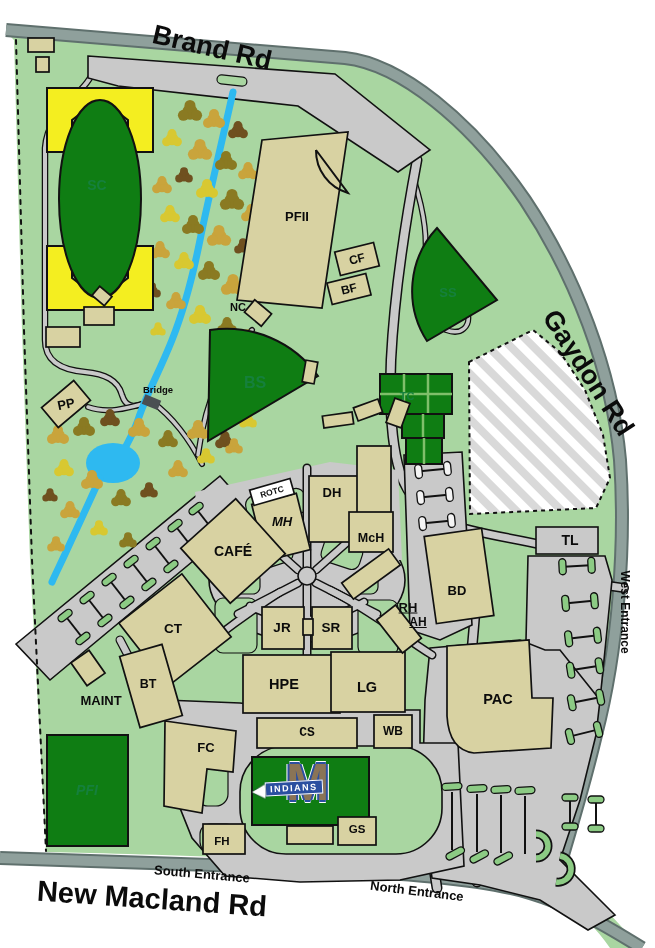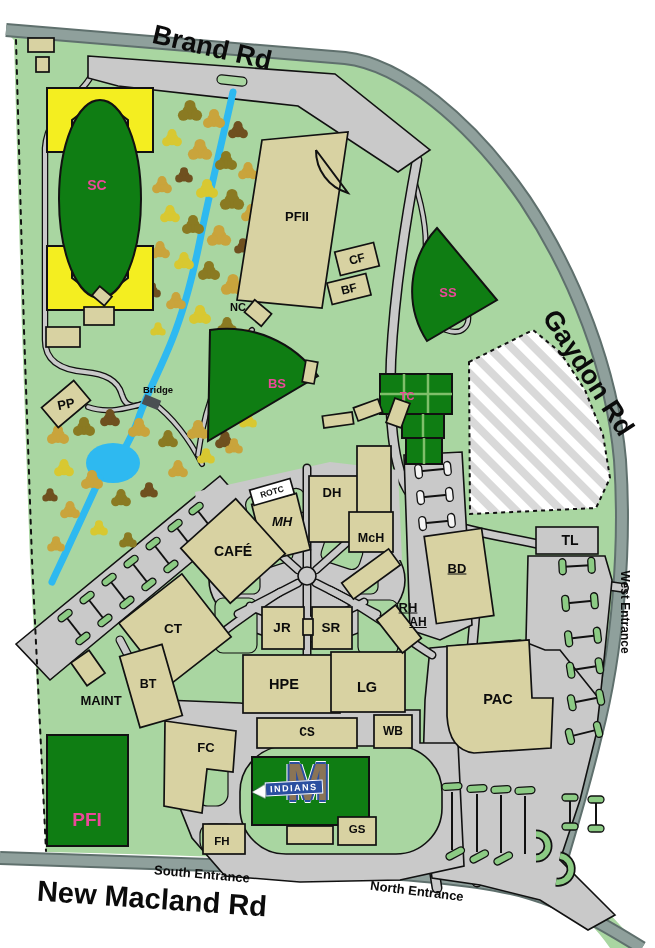--- a/index.html
+++ b/index.html
@@ -1,21 +1,21 @@
 <!DOCTYPE html>
 <html><head>
 <meta charset="utf-8">
 <style>
   html,body{margin:0;padding:0;background:#fff;}
   #map{position:relative;width:655px;height:948px;background:#fff;overflow:hidden;
        font-family:"Liberation Sans",sans-serif;}
   #map svg{position:absolute;left:0;top:0;}
   .lbl{position:absolute;transform:translate(-50%,-50%);font-weight:bold;color:#0b0b0b;
        white-space:nowrap;line-height:1;pointer-events:none;}
-  .lbl.w{color:#ec4899;}
+  .lbl.w{color:#15803d;}
   .logo{position:absolute;left:308px;top:789px;width:0;height:0;}
   .logo-m{position:absolute;left:-22px;top:-33px;font-size:52px;font-weight:bold;
           color:#8a7456;line-height:1;
           text-shadow:-2px 0 #2b4fa0,2px 0 #2b4fa0,0 -2px #2b4fa0,0 2px #2b4fa0,
                       -3px 0 #fff,3px 0 #fff,0 -3px #fff,0 3px #fff;}
   .logo-banner{position:absolute;left:-43px;top:-8px;background:#2b4fa0;border:1px solid #fff;
           color:#fff;font-size:9px;font-weight:bold;letter-spacing:1.5px;padding:1px 4px;
           transform:rotate(-3deg);white-space:nowrap;}
   .logo-spear{position:absolute;left:-14px;top:1px;width:0;height:0;
           border-top:7px solid transparent;border-bottom:7px solid transparent;
@@ -323,40 +323,40 @@
     <div class="lbl" style="left: 152px; top: 899px; font-size: 29px; transform: translate(-50%, -50%) rotate(4deg);">New Macland Rd</div>
     <div class="lbl" style="left: 202px; top: 874px; font-size: 13px; transform: translate(-50%, -50%) rotate(5deg);">South Entrance</div>
     <div class="lbl" style="left: 417px; top: 891px; font-size: 13px; transform: translate(-50%, -50%) rotate(7deg);">North Entrance</div>
     <div class="lbl" style="left: 625px; top: 612px; font-size: 12px; transform: translate(-50%, -50%) rotate(90deg);">West Entrance</div>
     <div class="lbl w" style="left: 97px; top: 185px; font-size: 14px; transform: translate(-50%, -50%) rotate(0deg);">SC</div>
     <div class="lbl" style="left: 297px; top: 216px; font-size: 13px; transform: translate(-50%, -50%) rotate(0deg);">PFII</div>
     <div class="lbl" style="left: 357px; top: 259px; font-size: 12px; transform: translate(-50%, -50%) rotate(-14deg);">CF</div>
     <div class="lbl" style="left: 349px; top: 289px; font-size: 12px; transform: translate(-50%, -50%) rotate(-14deg);">BF</div>
     <div class="lbl w" style="left: 448px; top: 292px; font-size: 13px; transform: translate(-50%, -50%) rotate(0deg);">SS</div>
     <div class="lbl" style="left: 238px; top: 307px; font-size: 11px; transform: translate(-50%, -50%) rotate(0deg);">NC</div>
-    <div class="lbl w" style="left: 259px; top: 383px; font-size: 13px; transform: translate(-50%, -50%) rotate(0deg); padding-left: 36px;">BS</div>
+    <div class="lbl w" style="left: 237px; top: 383px; font-size: 16px; transform: translate(-50%, -50%) rotate(0deg); padding-left: 36px;">BS</div>
     <div class="lbl w" style="left: 407px; top: 396px; font-size: 11px; transform: translate(-50%, -50%) rotate(0deg);">TC</div>
     <div class="lbl" style="left: 66px; top: 404px; font-size: 13px; transform: translate(-50%, -50%) rotate(-12deg);">PP</div>
     <div class="lbl" style="left: 158px; top: 390px; font-size: 9.5px; transform: translate(-50%, -50%) rotate(0deg);">Bridge</div>
     <div class="lbl" style="left: 272px; top: 492px; font-size: 8.5px; transform: translate(-50%, -50%) rotate(-16deg);">ROTC</div>
     <div class="lbl" style="left: 282px; top: 521px; font-size: 13px; transform: translate(-50%, -50%) rotate(0deg); font-style: italic;">MH</div>
     <div class="lbl" style="left: 332px; top: 492px; font-size: 13px; transform: translate(-50%, -50%) rotate(0deg);">DH</div>
     <div class="lbl" style="left: 371px; top: 538px; font-size: 12.5px; transform: translate(-50%, -50%) rotate(0deg);">McH</div>
     <div class="lbl" style="left: 233px; top: 551px; font-size: 14px; transform: translate(-50%, -50%) rotate(0deg);">CAFÉ</div>
     <div class="lbl" style="left: 408px; top: 607px; font-size: 13px; transform: translate(-50%, -50%) rotate(0deg); text-decoration: underline;">RH</div>
-    <div class="lbl" style="left: 457px; top: 568px; font-size: 13px; transform: translate(-50%, -50%) rotate(0deg); text-decoration: underline;">BD</div>
+    <div class="lbl" style="left: 457px; top: 590px; font-size: 13px; transform: translate(-50%, -50%) rotate(0deg);">BD</div>
     <div class="lbl" style="left: 570px; top: 540px; font-size: 14px; transform: translate(-50%, -50%) rotate(0deg);">TL</div>
     <div class="lbl" style="left: 173px; top: 629px; font-size: 13.5px; transform: translate(-50%, -50%) rotate(0deg);">CT</div>
     <div class="lbl" style="left: 282px; top: 628px; font-size: 13.5px; transform: translate(-50%, -50%) rotate(0deg);">JR</div>
     <div class="lbl" style="left: 331px; top: 628px; font-size: 13.5px; transform: translate(-50%, -50%) rotate(0deg);">SR</div>
     <div class="lbl" style="left: 418px; top: 622px; font-size: 12px; transform: translate(-50%, -50%) rotate(0deg); text-decoration: underline;">AH</div>
     <div class="lbl" style="left: 101px; top: 700px; font-size: 13px; transform: translate(-50%, -50%) rotate(0deg);">MAINT</div>
     <div class="lbl" style="left: 148px; top: 684px; font-size: 12.5px; transform: translate(-50%, -50%) rotate(0deg);">BT</div>
     <div class="lbl" style="left: 284px; top: 684px; font-size: 14.5px; transform: translate(-50%, -50%) rotate(0deg);">HPE</div>
     <div class="lbl" style="left: 367px; top: 687px; font-size: 14.5px; transform: translate(-50%, -50%) rotate(0deg); text-align: right;">LG</div>
     <div class="lbl" style="left: 206px; top: 747px; font-size: 13px; transform: translate(-50%, -50%) rotate(0deg);">FC</div>
     <div class="lbl" style="left: 307px; top: 732px; font-size: 13px; transform: translate(-50%, -50%) rotate(0deg); font-family: Liberation Mono, monospace;">CS</div>
     <div class="lbl" style="left: 393px; top: 731px; font-size: 12px; transform: translate(-50%, -50%) rotate(0deg);">WB</div>
     <div class="lbl" style="left: 498px; top: 699px; font-size: 14.5px; transform: translate(-50%, -50%) rotate(0deg);">PAC</div>
-    <div class="lbl w" style="left: 87px; top: 819px; font-size: 19px; transform: translate(-50%, -50%) rotate(0deg);">PFI</div>
+    <div class="lbl w" style="left: 87px; top: 790px; font-size: 14px; transform: translate(-50%, -50%) rotate(0deg); font-style: italic;">PFI</div>
     <div class="lbl" style="left: 222px; top: 842px; font-size: 11.5px; transform: translate(-50%, -50%) rotate(0deg);">FH</div>
     <div class="lbl" style="left: 357px; top: 830px; font-size: 11.5px; transform: translate(-50%, -50%) rotate(0deg);">GS</div>
   </div>
 
 </body></html>

